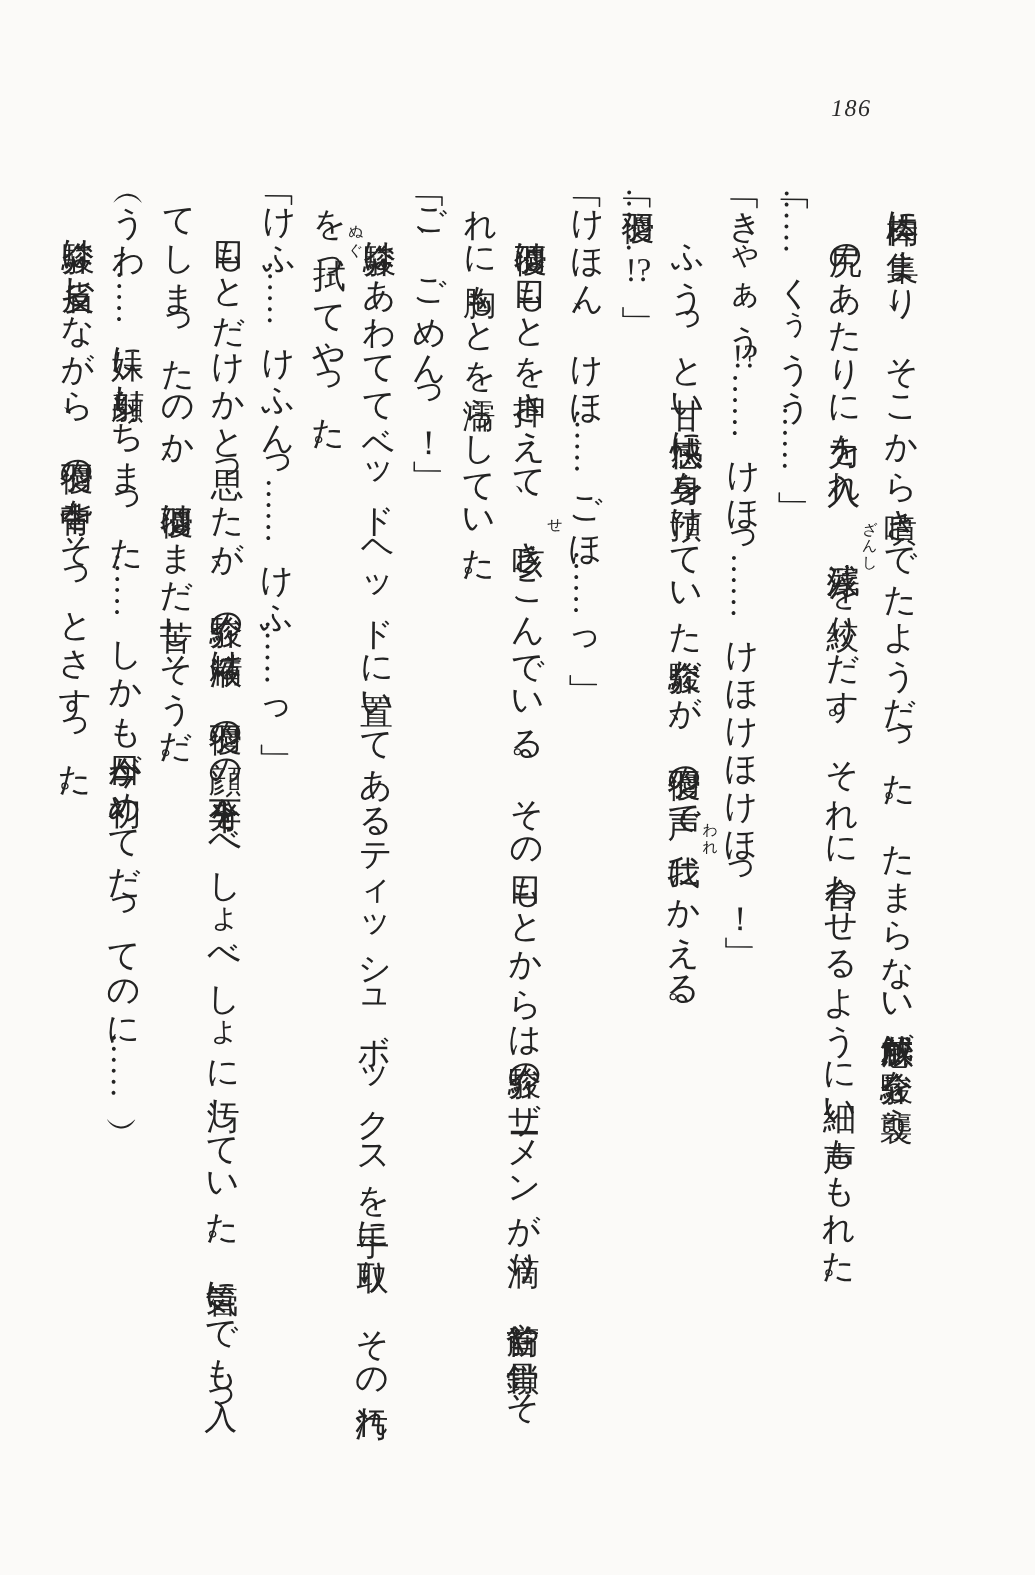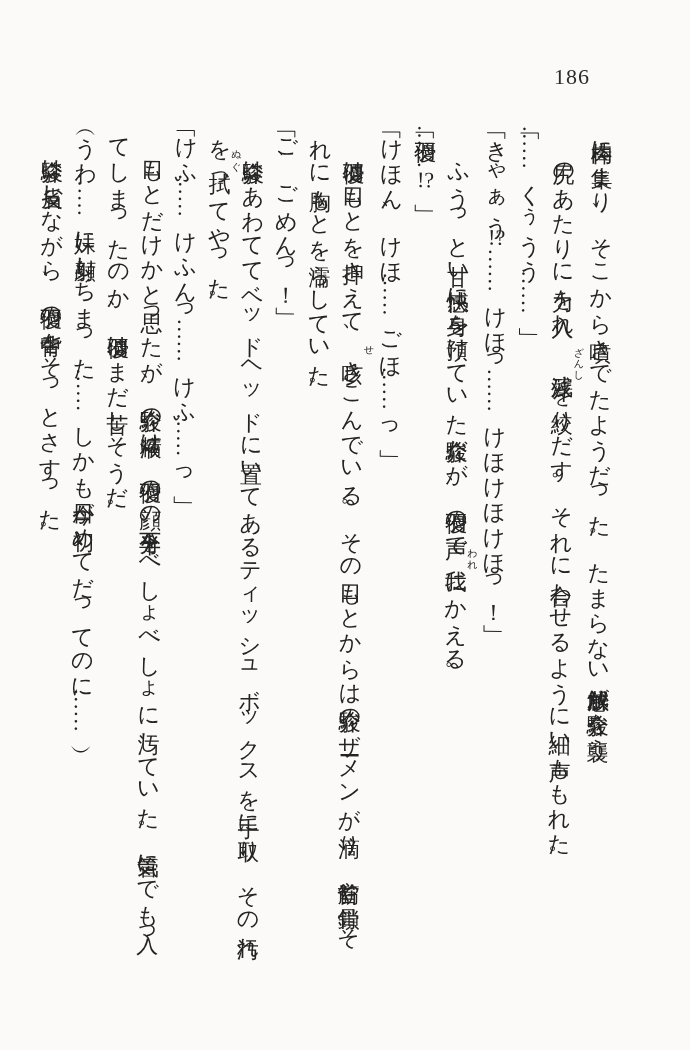--- a/index.html
+++ b/index.html
@@ -13,21 +13,22 @@
     position: relative;
     width: 690px;
     height: 1050px;
     background: #fbfaf8;
     overflow: hidden;
   }
   .page-number {
     position: absolute;
     top: 64px;
     left: 554px;
-    font-size: 22px;
+    font-style: italic;
+    font-size: 16px;
     letter-spacing: 1px;
     color: #2b2b2b;
   }
   .text-block {
     position: absolute;
     top: 126px;
     right: 71px;
     height: 838px;
     width: 580px;
     writing-mode: vertical-rl;

